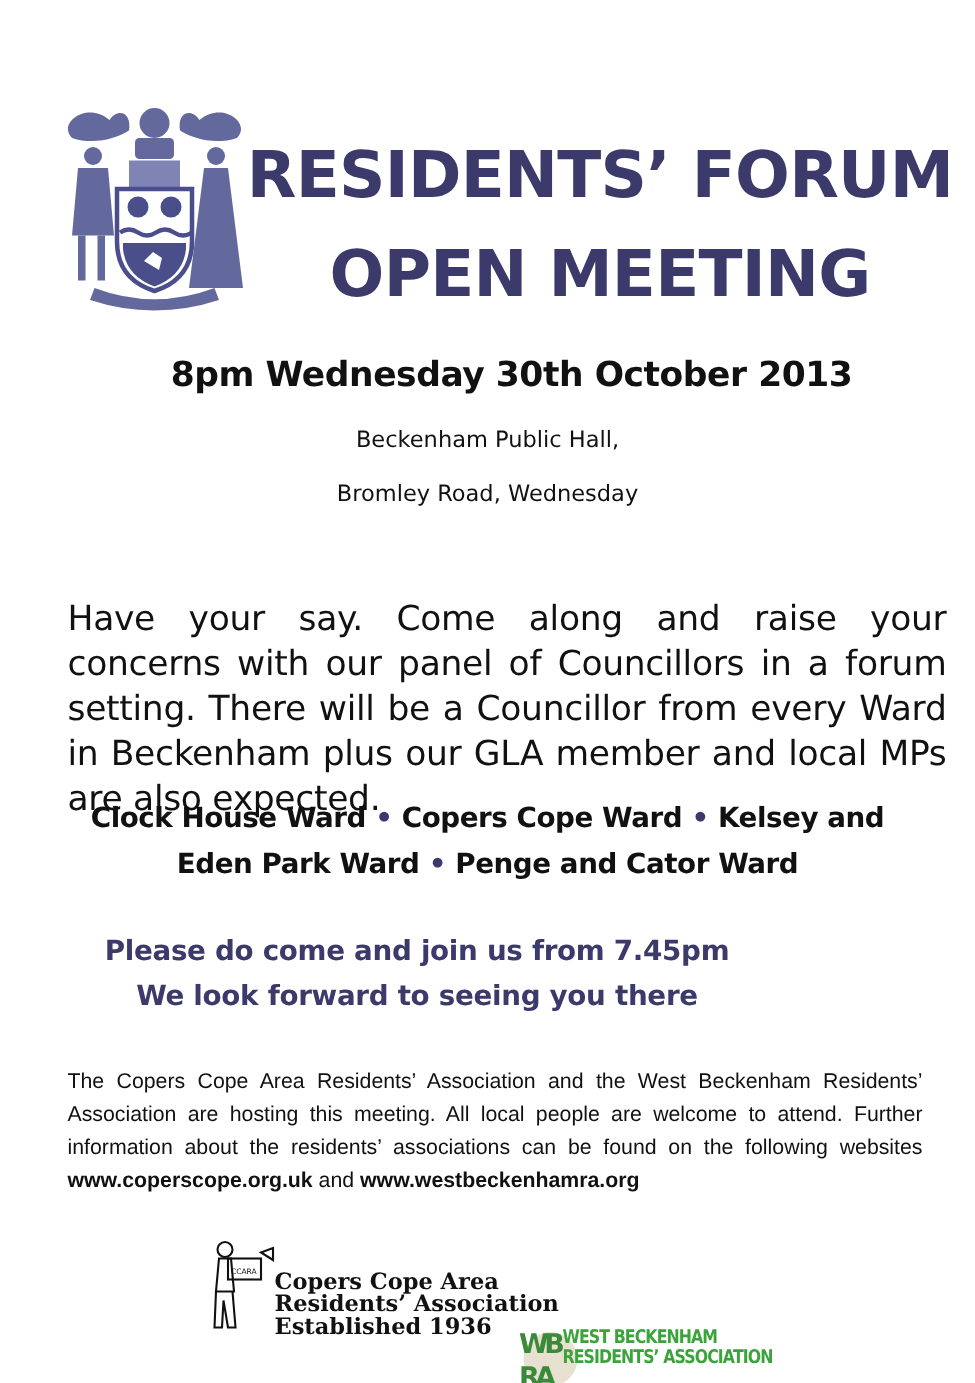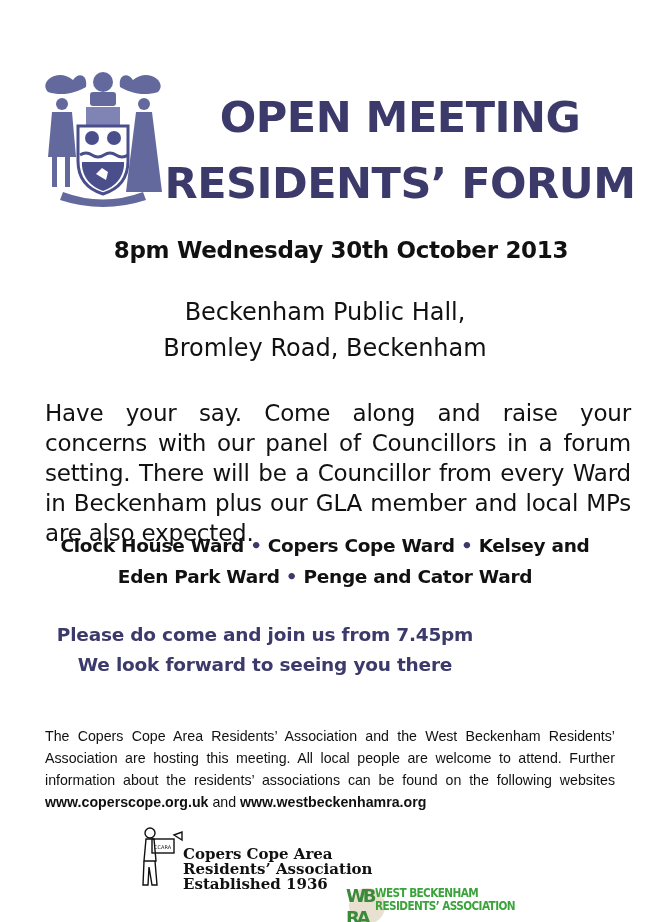--- a/index.html
+++ b/index.html
@@ -1,25 +1,25 @@
 <!DOCTYPE html>
 <html><head>
 <meta charset="utf-8">
 <style>
   html, body { margin:0; padding:0; background:#ffffff; }
   body { width:650px; height:922px; position:relative; overflow:hidden; font-family:"Liberation Sans", sans-serif; color:#111; }
   .crest { position:absolute; left:38px; top:62px; width:130px; height:150px; }
   .title { position:absolute; left:160px; top:84px; width:480px; text-align:center; color:#3b3a6b; font-family:"DejaVu Sans", sans-serif; font-weight:bold; font-size:43px; line-height:66px; letter-spacing:-0.5px; }
   .date { position:absolute; left:16px; width:650px; top:237px; text-align:center; font-family:"DejaVu Sans", sans-serif; font-weight:bold; font-size:23px; letter-spacing:-0.3px; }
-  .venue { position:absolute; left:0; width:650px; top:275px; text-align:center; font-family:"DejaVu Sans", sans-serif; font-size:24px; line-height:36px;margin-top:19px; }
+  .venue { position:absolute; left:0; width:650px; top:275px; text-align:center; font-family:"DejaVu Sans", sans-serif; font-size:15px; line-height:36px; }
   .intro { position:absolute; left:45px; width:586px; top:398px; text-align:justify; text-align-last:left; font-family:"DejaVu Sans", sans-serif; font-size:23px; line-height:30px; letter-spacing:-0.2px; }
   .wards { position:absolute; left:40px; width:570px; top:530px; text-align:center; font-family:"DejaVu Sans", sans-serif; font-weight:bold; font-size:18.5px; line-height:31px; letter-spacing:-0.3px; }
   .wards .dot { color:#3b3a6b; }
-  .invite { position:absolute; left:0; width:530px; top:620px; text-align:center; color:#3b3a6b; font-family:"DejaVu Sans", sans-serif; font-weight:bold; font-size:18.5px; line-height:30px; letter-spacing:-0.2px; }
-  .footer { position:absolute; left:45px; width:570px; top:710px; text-align:justify; text-align-last:left; font-family:"Liberation Sans", sans-serif; font-size:14.2px; line-height:22px;margin-top:15px; }
+  .invite { position:absolute; left:0; width:530px; top:620px; text-align:center; color:#3b3a6b; font-family:"DejaVu Sans", sans-serif; font-weight:bold; font-size:18.5px; line-height:30px; letter-spacing:-0.2px;padding-left:13px; }
+  .footer { position:absolute; left:45px; width:570px; top:710px; text-align:justify; text-align-last:left; font-family:"Liberation Sans", sans-serif; font-size:14.2px; line-height:22px; }
   .footer b { font-weight:bold; }
   .ccara { position:absolute; left:140px; top:825px; width:200px; height:68px; }
   .ccara-text { position:absolute; left:43px; top:22px; font-family:"DejaVu Serif", serif; font-weight:bold; font-size:15px; line-height:15px; color:#111; white-space:nowrap; }
   .wbra { position:absolute; left:345px; top:880px; width:170px; height:52px; }
   .wbra-mark { position:absolute; left:0; top:0; width:42px; height:50px; }
   .wbra-text { position:absolute; left:30px; top:6px; color:#3aa43a; font-family:"DejaVu Sans", sans-serif; font-weight:bold; font-size:10.5px; line-height:11px; letter-spacing:-0.6px; transform:scaleY(1.2); transform-origin:top left; white-space:nowrap; }
 </style>
 </head>
 <body>
 
@@ -49,28 +49,28 @@
     <path d="M40 64 h50 v35 q0 25 -25 33 q-25 -8 -25 -33 z" fill="#ffffff" stroke="#4a4f8c" stroke-width="3"></path>
     <circle cx="54" cy="76" r="7" fill="#4a4f8c"></circle>
     <circle cx="76" cy="76" r="7" fill="#4a4f8c"></circle>
     <path d="M42 93 q 6 -4 12 0 t 12 0 t 12 0 t 12 0" stroke="#4a4f8c" stroke-width="3" fill="none"></path>
     <path d="M44 100 h42 v4 q -2 18 -21 25 q -19 -7 -21 -25 z" fill="#4a4f8c"></path>
     <path d="M58 112 l6 -6 l6 4 l-2 8 z" fill="#ffffff"></path>
   </svg>
 </div>
 
 <div class="title">
+  <div>RESIDENTS’ FORUM</div>
   <div>OPEN MEETING</div>
-  <div>RESIDENTS’ FORUM</div>
 </div>
 
 <div class="date">8pm Wednesday 30th October 2013</div>
 <div class="venue">
   <div>Beckenham Public Hall,</div>
-  <div>Bromley Road, Beckenham</div>
+  <div>Bromley Road, Wednesday</div>
 </div>
 
 <div class="intro">Have your say. Come along and raise your concerns with our panel of Councillors in a forum setting. There will be a Councillor from every Ward in Beckenham plus our GLA member and local MPs are also expected.</div>
 
 <div class="wards">
   <span>Clock House Ward</span>
   <span class="dot">•</span>
   <span>Copers Cope Ward</span>
   <span class="dot">•</span>
   <span>Kelsey and Eden Park Ward</span>

